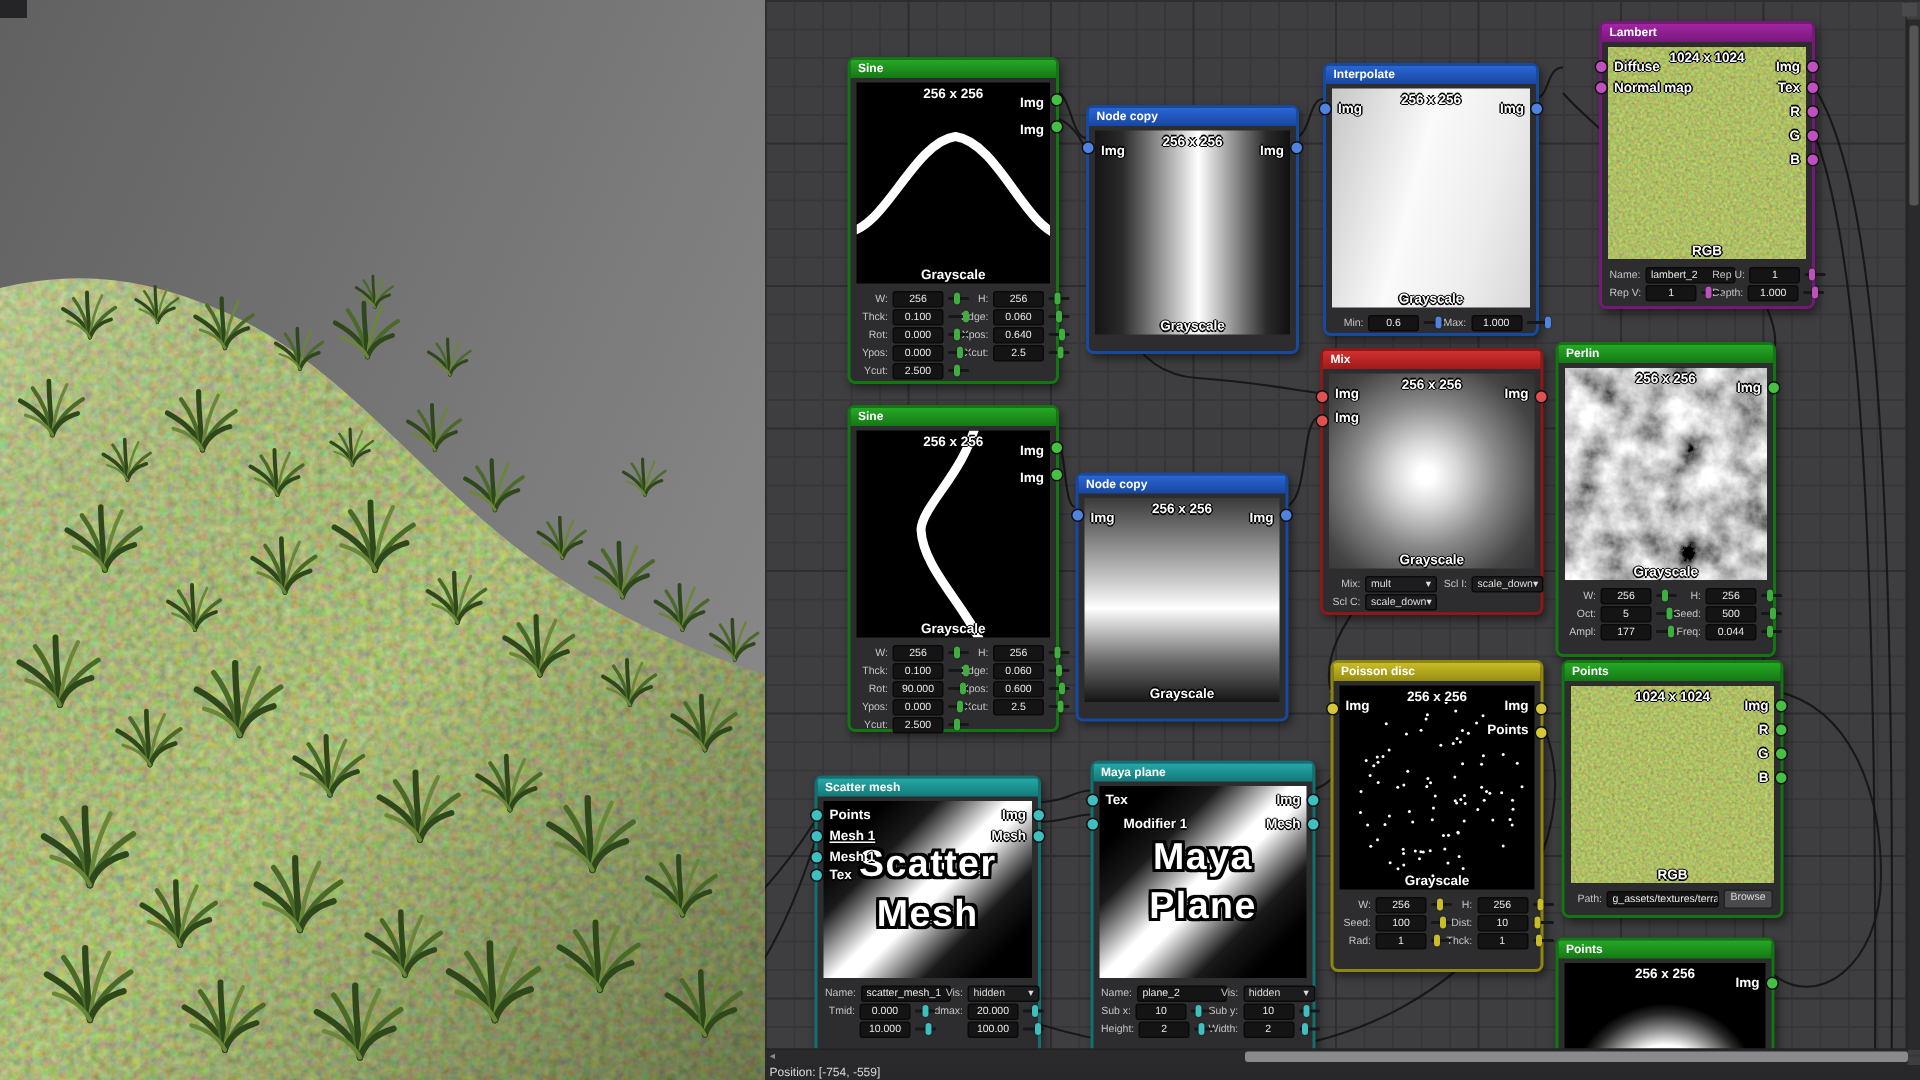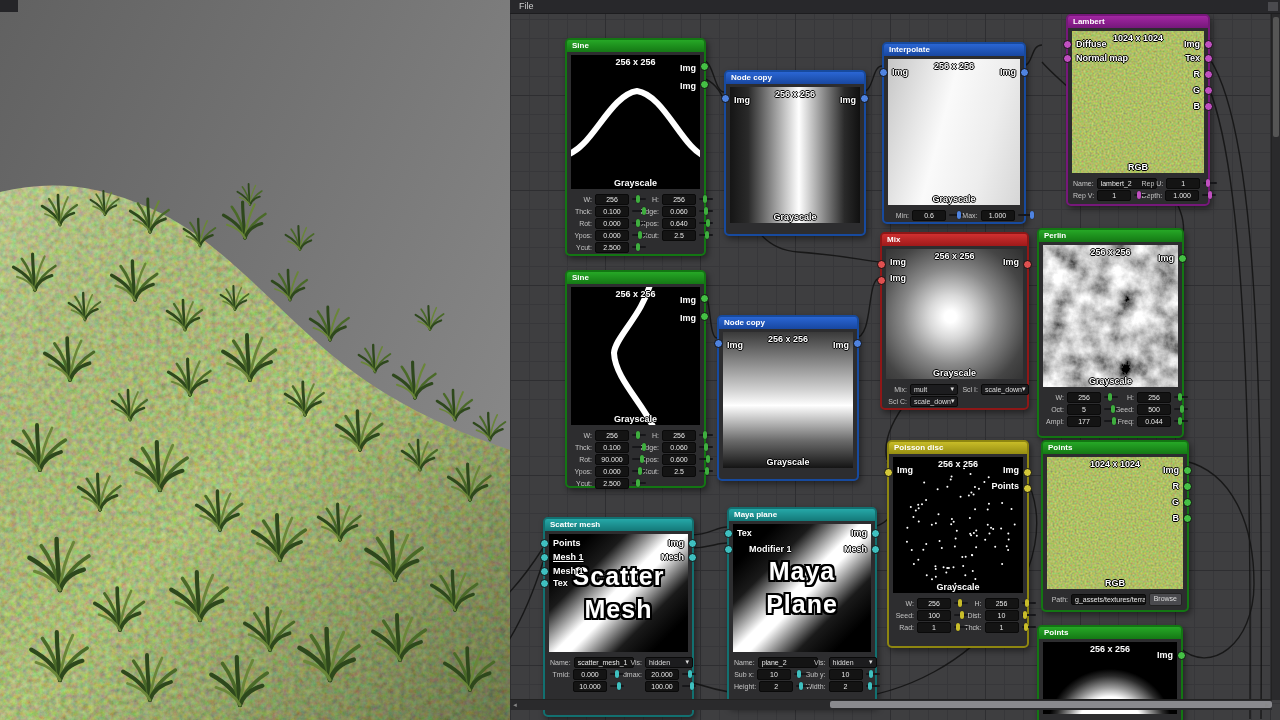--- a/index.html
+++ b/index.html
@@ -902,27 +902,27 @@
 
     <div class="n c-green" style="left:527px;top:625px;width:142px;height:95px;">
       <div class="nh">Points</div>
       <div class="pv" style="height:72px;background:radial-gradient(ellipse 62px 58px at 50% 118%, #ffffff 0 52%, #9a9a9a 68%, #2a2a2a 88%, #000 100%);">
         <div class="sizelbl">256 x 256</div>
         <div class="plbl" style="top:8px;right:4px;">Img</div>
       </div>
       <span class="port" style="right:-5px;top:24px;"></span>
     </div>
 
-    <div id="menubar">
-      <span class="mitem">File</span>
-    </div>
     <div id="cornerbox"></div>
     <div id="vscroll">
         <div id="vthumb"></div>
       </div>
     <div id="hscroll">
       <span class="scrollarrow" style="left:0;">◂</span>
       <div id="hthumb"></div>
       <span class="scrollarrow" style="right:0;">▸</span>
     </div>
+    <div id="statusbar">
+      <span>Position: [-754, -559]</span>
+    </div>
   </div>
 
 </div>
 
 </body></html>

